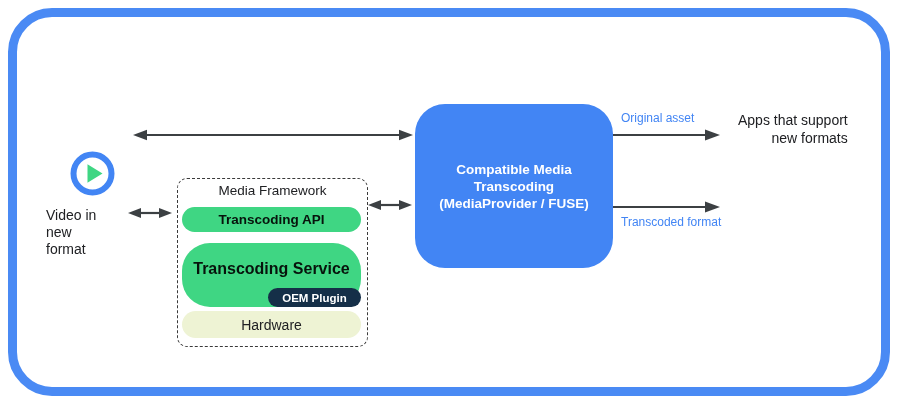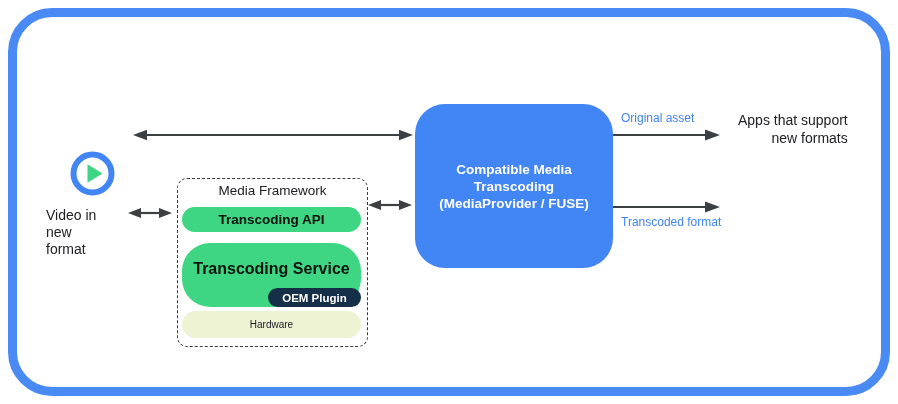--- a/index.html
+++ b/index.html
@@ -54,21 +54,21 @@
     left:182px;top:243px;width:179px;height:64px;border-radius:28px;
     background:var(--green);font-weight:bold;font-size:16px;color:#07130c;
     padding-bottom:12px;
   }
   .oem-pill{
     left:268px;top:288px;width:93px;height:19px;border-radius:10px;
     background:var(--navy);color:#ffffff;font-weight:bold;font-size:11.5px;
   }
   .hardware-pill{
     left:182px;top:311px;width:179px;height:27px;border-radius:14px;
-    background:var(--pale);font-size:10px;color:var(--ink);
+    background:var(--pale);font-size:14px;color:var(--ink);
   }
 
   
   .transcoder-box{
     position:absolute;left:415px;top:104px;width:198px;height:164px;
     background:var(--box_blue);border-radius:30px;
     display:flex;align-items:center;justify-content:center;text-align:center;
     color:#ffffff;font-weight:bold;font-size:13.5px;line-height:17px;
     white-space:pre-line;
   }

